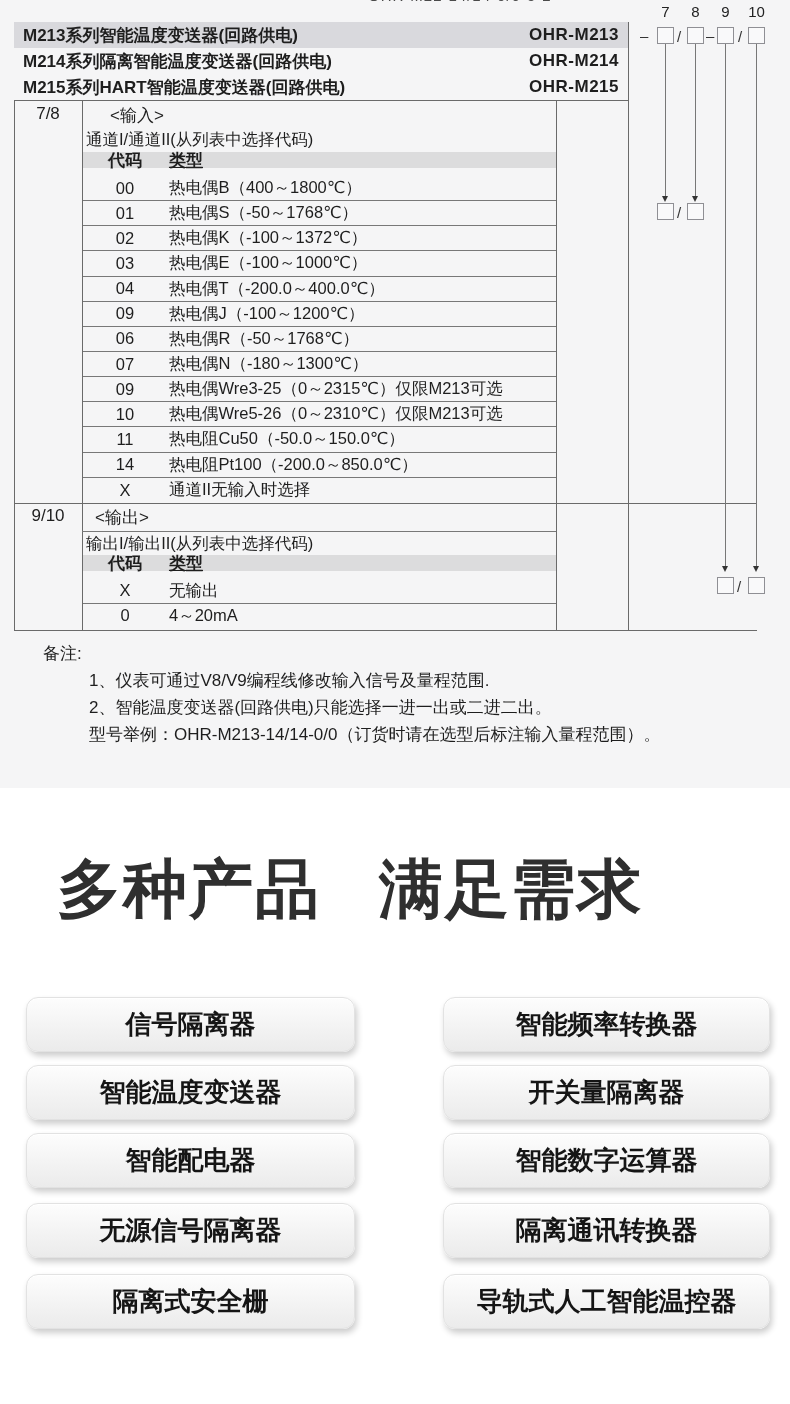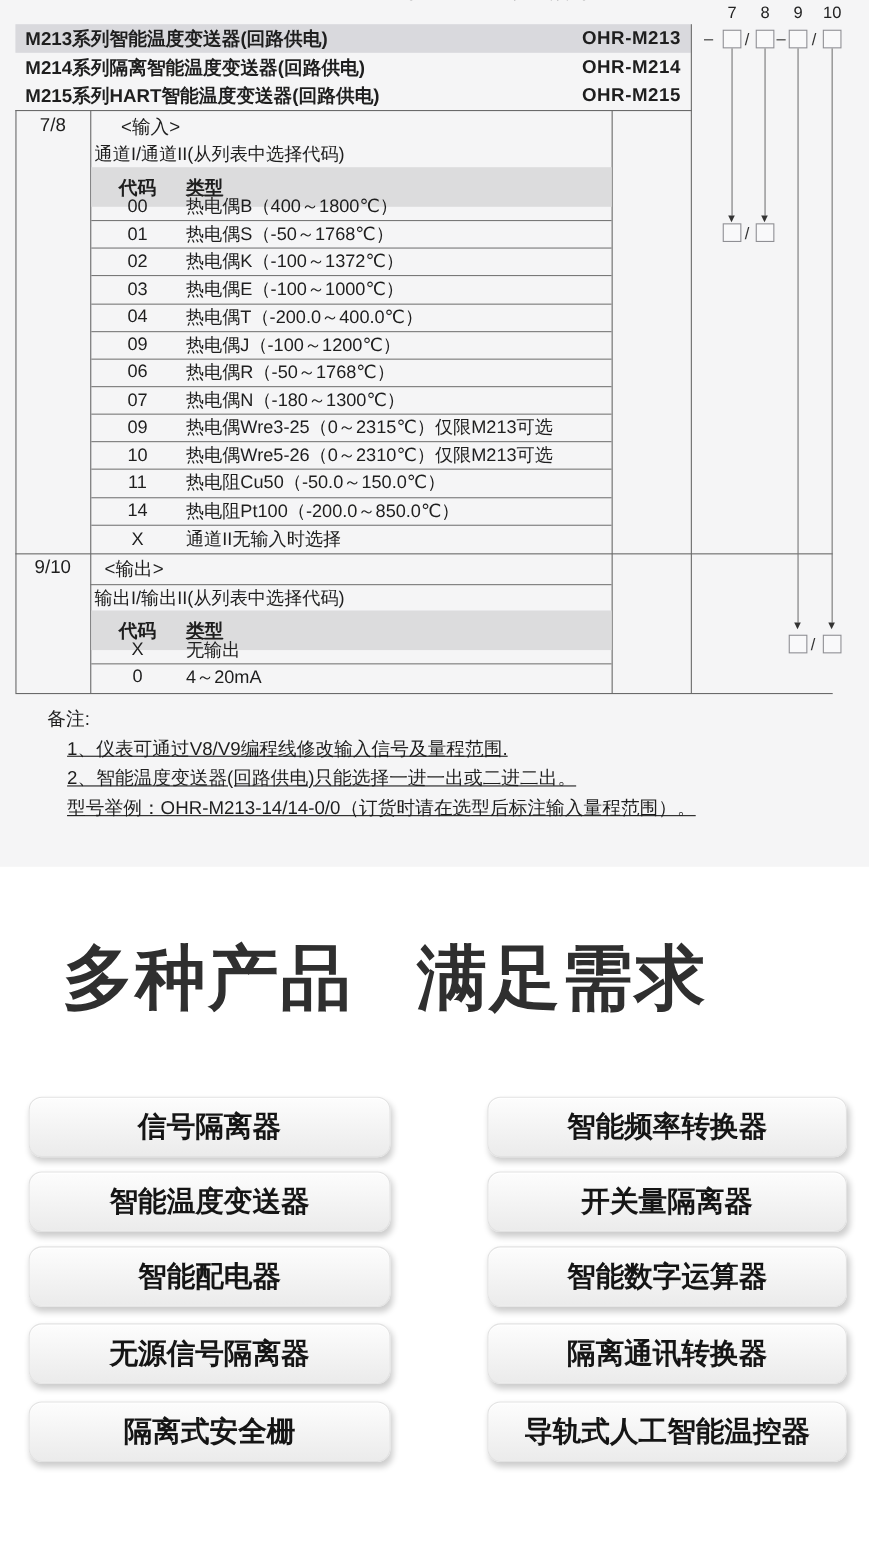--- a/index.html
+++ b/index.html
@@ -20,41 +20,41 @@
   .model-row .mname{flex:1;padding-left:9px;}
   .model-row .mcode{padding-right:9px;letter-spacing:.5px;}
   .model-row.hl{background:#d9d9dd;}
 
   
   .sec-label{position:absolute;left:14px;width:68px;text-align:center;font-size:17px;}
   .sec-title{position:absolute;font-size:17px;}
   .sec-sub{position:absolute;font-size:16.5px;}
 
   
-  .hdrbar{position:absolute;left:83px;width:473px;height:36px;background:#dcdcdd;display:flex;align-items:center;font-size:17px;font-weight:bold;}
+  .hdrbar{position:absolute;left:83px;width:473px;height:16px;background:#dcdcdd;display:flex;align-items:center;font-size:17px;font-weight:bold;}
   .hdrbar .ccode{width:84px;text-align:center;}
   .hdrbar .ctype{flex:1;padding-left:2px;text-decoration:underline;}
   .rows{position:absolute;left:83px;width:473px;}
   .crow{display:flex;align-items:center;box-sizing:border-box;border-bottom:1px solid #787878;font-size:16.5px;}
   .crow:last-child{border-bottom:none;}
   .crow .ccode{width:84px;text-align:center;}
   .crow .ctype{flex:1;padding-left:2px;white-space:nowrap;}
   .rows-in .crow{height:25.15px;}
   .rows-out .crow{height:24.5px;}
 
   
   .digit{position:absolute;width:17px;text-align:center;top:3px;font-size:15px;color:#222;}
   .cbox{position:absolute;width:15px;height:15px;border:1px solid #8f8f94;background:#f9f9fa;}
   .sep{position:absolute;font-size:15px;color:#333;height:17px;line-height:17px;}
   .dropline{position:absolute;width:1px;background:#777;}
   .arrow{position:absolute;width:0;height:0;border-left:3px solid transparent;border-right:3px solid transparent;border-top:6px solid #333;}
 
   
   .notes{position:absolute;left:43px;top:640px;font-size:17px;line-height:27px;}
-  .notes .nitem{margin-left:18px;text-decoration:underline;}
+  .notes .nitem{margin-left:46px;}
 
   
   .banner{position:absolute;left:0;top:846px;width:700px;text-align:center;font-size:64px;font-weight:bold;color:#2f2f2f;letter-spacing:2px;white-space:nowrap;}
   .banner .t1{margin-right:58px;}
 
   
   .btn{position:absolute;height:53px;border-radius:12px;background:linear-gradient(180deg,#fdfdfd 0%,#f3f3f3 55%,#ebebeb 100%);border:1px solid #e2e2e2;box-shadow:2px 4px 6px rgba(0,0,0,.20), inset 0 1px 0 #ffffff;display:flex;align-items:center;justify-content:center;font-size:26px;font-weight:600;color:#151515;cursor:pointer;}
   .btn.l{left:26px;width:327px;}
   .btn.r{left:443px;width:325px;}
 </style>

